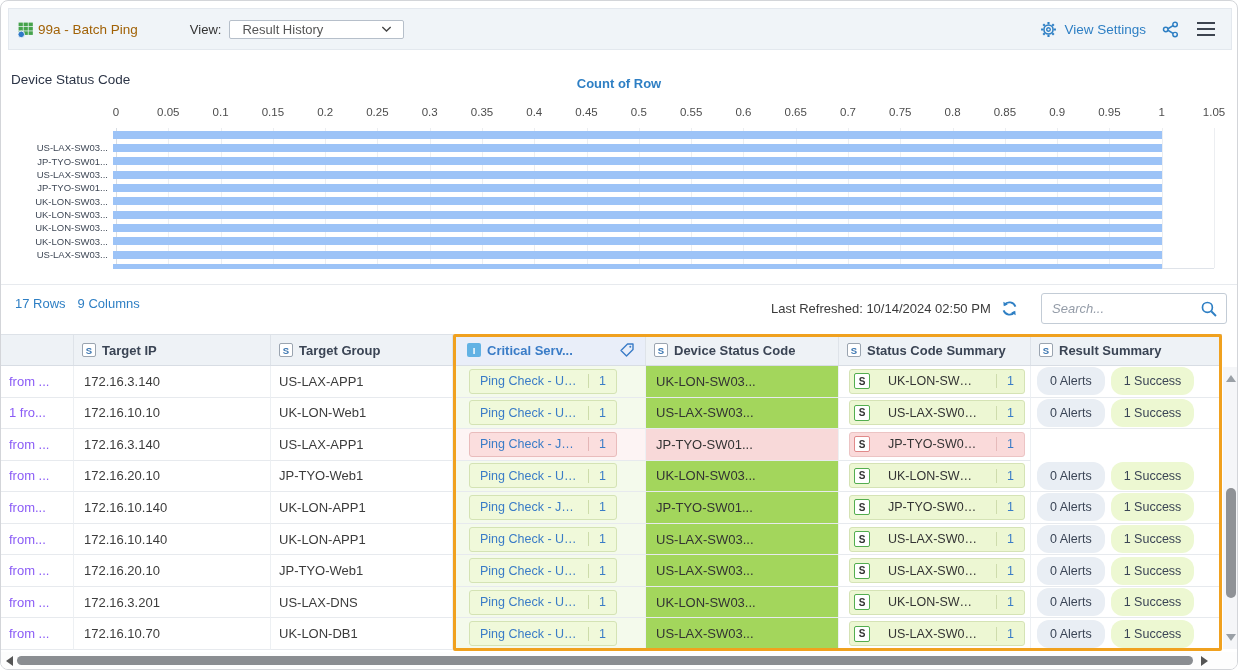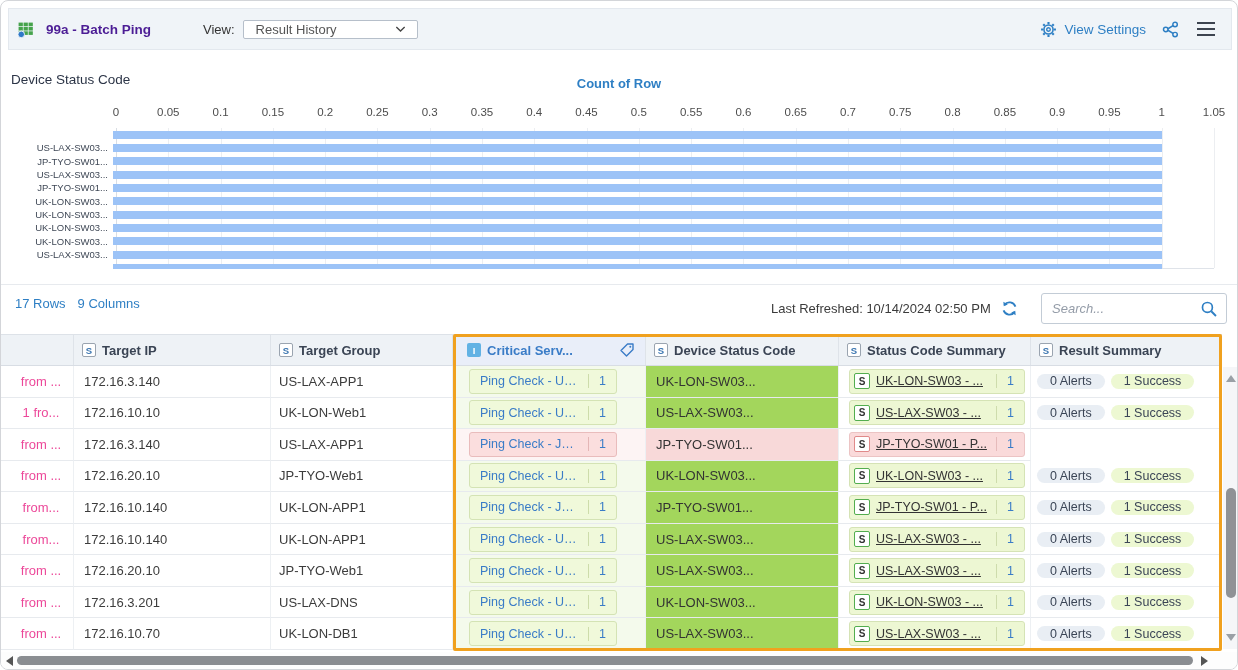--- a/index.html
+++ b/index.html
@@ -4,21 +4,21 @@
 <style>
   * { box-sizing: border-box; margin: 0; padding: 0; }
   html,body { background:#fff; font-family:"Liberation Sans", sans-serif; }
   .app { position:relative; width:1238px; height:670px; background:#fff;
          border:1px solid #d3d5d9; border-radius:8px; overflow:hidden; }
 
   
   .topbar { position:absolute; left:7px; top:7px; width:1224px; height:42px;
             background:#f0f4f8; border:1px solid #e3e8ee; display:flex; align-items:center;
             padding:0 14px 0 8px; }
-  .title { font-size:13.5px; font-weight:bold; color:#4c1d95; margin-left:12px; }
+  .title { font-size:13.5px; font-weight:normal; color:#a16207; margin-left:4px; }
   .view-group { display:flex; align-items:center; margin-left:52px; gap:8px; }
   .view-label { font-size:13px; color:#333; }
   .select { width:175px; height:19px; background:#fff; border:1px solid #b6bfca; border-radius:2px;
             display:flex; align-items:center; padding:0 10px 0 12px; cursor:pointer; }
   .select span { flex:1; font-size:13px; color:#555; }
   .topbar-right { margin-left:auto; display:flex; align-items:center; gap:16px; }
   .view-settings { display:flex; align-items:center; gap:7px; cursor:pointer; }
   .view-settings span { font-size:13.5px; color:#2e7fc4; }
   .hamburger { display:flex; flex-direction:column; gap:4px; cursor:pointer; padding:2px; }
   .hamburger i { display:block; width:18px; height:2px; background:#3d4450; }
@@ -66,52 +66,52 @@
   .tag-icon { margin-left:auto; margin-right:10px; flex:none; }
   .sq-icon { width:14px; height:14px; flex:none; border:1px solid #9aa4b0; border-radius:2px; background:#fff;
              font-size:9.5px; font-weight:bold; color:#3a75b0; display:flex; align-items:center; justify-content:center; }
   .i-icon  { width:14px; height:14px; flex:none; border-radius:2px; background:#62b2e4; color:#fff;
              font-size:9.5px; font-weight:bold; display:flex; align-items:center; justify-content:center; }
 
   .tbody { position:absolute; left:0; top:365px; width:1221px; }
   .trow { display:flex; height:31.55px; background:#fff; }
   .td { display:flex; align-items:center; padding-left:8px; font-size:13px; color:#3c3c3c;
         border-right:1px solid #edf0f3; border-bottom:1px solid #e7eaee; overflow:hidden; white-space:nowrap; }
-  .td.c0 { color:#ec4899;justify-content:center; }
+  .td.c0 { color:#8b5cf6; }
   .td.c1 { padding-left:10px; }
   .td.c3 { padding-left:16px; }
   .trow.success .td.c3 { background:#f4faec; }
   .trow.alert   .td.c3 { background:#fdf4f4; }
   .td.c4 { padding-left:10px; color:#333; }
   .trow.success .td.c4 { background:#a3d65c; }
   .trow.alert   .td.c4 { background:#f8d9d9; }
   .td.c5 { padding-left:10px; }
   .td.c6 { gap:6px; padding-left:6px; }
 
   .pill { display:inline-flex; align-items:center; height:25px; border-radius:3px; font-size:12.5px; }
   .pill .pill-label { padding:0 10px; overflow:hidden; text-overflow:ellipsis; white-space:nowrap; }
   .pill .pill-count { width:28px; flex:none; text-align:center; color:#3a7cc7; }
   .pill.crit { width:148px; color:#3a7cc7; }
   .trow.success .pill.crit { background:#f0f9da; border:1px solid #d4e3b4; }
   .trow.success .pill.crit .pill-count { border-left:1px solid #cddcaa; }
   .trow.alert .pill.crit { background:#fbdede; border:1px solid #e9bcbc; }
   .trow.alert .pill.crit .pill-count { border-left:1px solid #e4b6b6; }
 
   .pill.sum { width:176px; color:#333; padding-left:4px; }
-  .pill.sum .pill-label { flex:1; padding:0 6px;text-decoration:underline; }
+  .pill.sum .pill-label { flex:1; padding:0 18px; }
   .trow.success .pill.sum { background:#edf7d3; border:1px solid #d5e3b5; }
   .trow.success .pill.sum .pill-count { border-left:1px solid #cedcac; }
   .trow.alert .pill.sum { background:#fadada; border:1px solid #ecc4c4; }
   .trow.alert .pill.sum .pill-count { border-left:1px solid #e6baba; }
   .s-badge { width:16px; height:16px; flex:none; background:#fff; border-radius:2px;
              font-size:10px; font-weight:bold; color:#333; display:flex; align-items:center; justify-content:center; }
   .trow.success .s-badge { border:1.5px solid #53ad4f; }
   .trow.alert   .s-badge { border:1.5px solid #e08a8a; }
 
-  .rbadge { display:inline-flex; align-items:center; justify-content:center; height:15px;
+  .rbadge { display:inline-flex; align-items:center; justify-content:center; height:28px;
             padding:0 13px; border-radius:12px; font-size:12.5px; color:#3b4556; white-space:nowrap; }
   .rbadge.neutral { background:#e9eef4; }
   .rbadge.green   { background:#edf8d2; }
   .rbadge.pink    { background:#f9dbdb; }
 
   
   .highlight { position:absolute; left:452px; top:333px; width:769px; height:317px;
                border:3px solid #f0a11f; border-radius:2px; pointer-events:none; z-index:6; }
 
   

